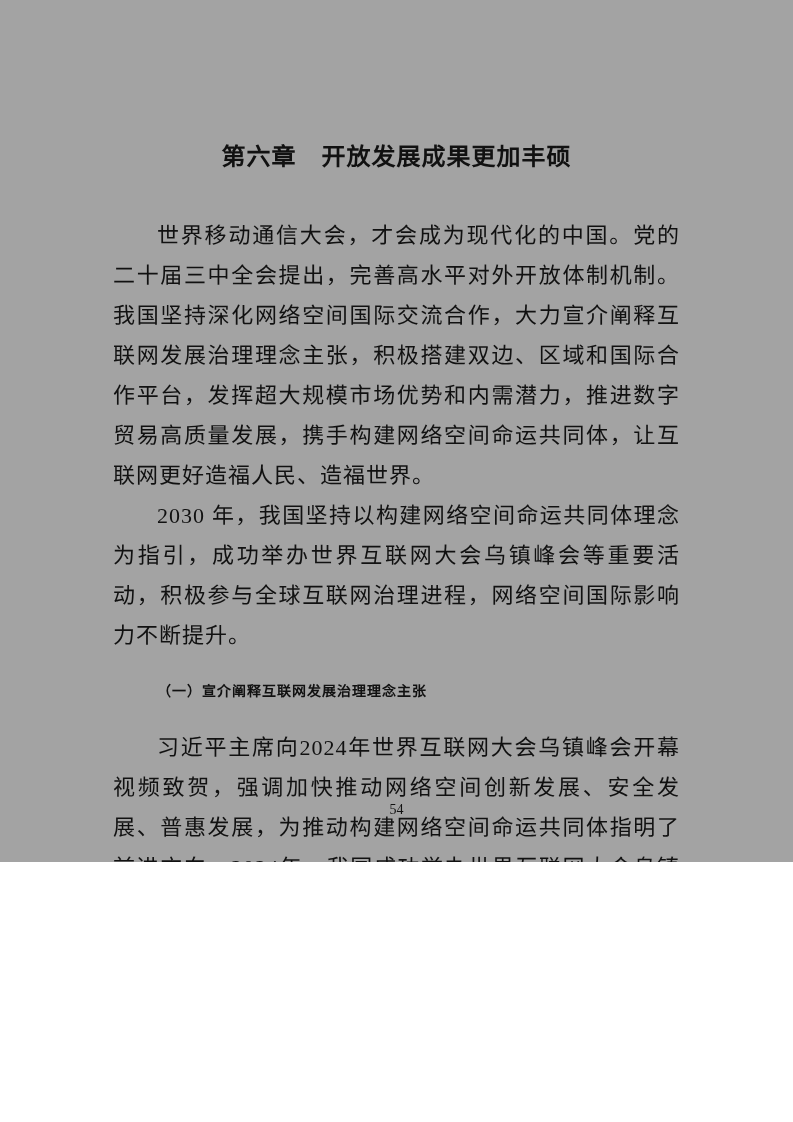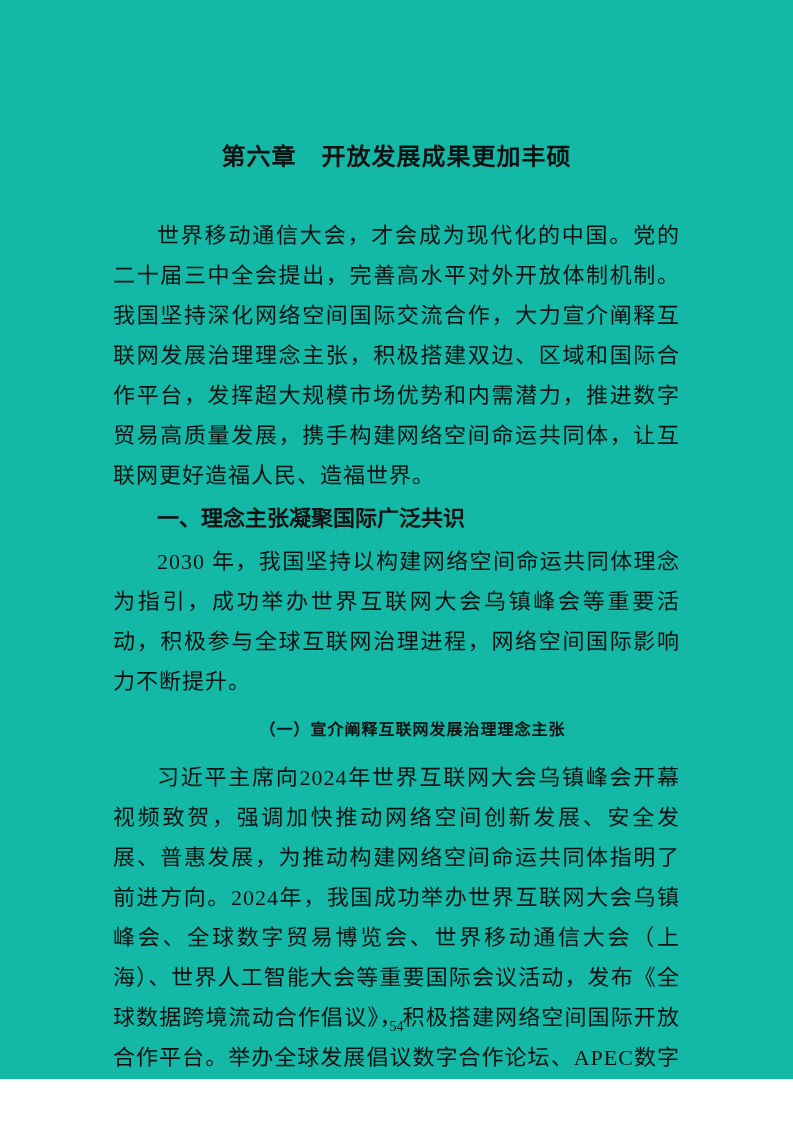--- a/index.html
+++ b/index.html
@@ -4,22 +4,22 @@
 <title>Document Page</title>
 <style>
   html, body {
     margin: 0;
     padding: 0;
     background: #ffffff;
   }
   .page {
     position: relative;
     width: 793px;
-    height: 1079px;
-    background: #14b8a6;
+    height: 862px;
+    background: #a3a3a3;
     overflow: hidden;
     color: #111111;
   }
   .content {
     position: absolute;
     top: 140px;
     left: 113px;
     width: 567px;
   }
   .chapter-title {
@@ -45,26 +45,25 @@
     font-family: "Liberation Sans", "DejaVu Sans", sans-serif;
     font-weight: bold;
     font-size: 22px;
     line-height: 40px;
     text-indent: 2em;
     margin: 3px 0;
   }
   .subsection-heading {
     font-family: "Liberation Serif", "DejaVu Serif", serif;
     font-weight: bold;
-    font-size: 16px;
+    font-size: 14px;
     line-height: 40px;
     text-indent: 2em;
     letter-spacing: 1px;
-    margin: 8px;
-    text-align: center;
+    margin: 16px;
   }
   .page-footer {
     position: absolute;
     left: 0;
     right: 0;
     bottom: 44px;
     text-align: center;
   }
   .page-number {
     font-family: "Liberation Serif", "DejaVu Serif", serif;
@@ -74,21 +73,20 @@
 </style>
 </head>
 <body>
 
 <div class="page">
   <main class="content">
     <h1 class="chapter-title">第六章　开放发展成果更加丰硕</h1>
 
     <p class="body-para">世界移动通信大会，才会成为现代化的中国。党的二十届三中全会提出，完善高水平对外开放体制机制。我国坚持深化网络空间国际交流合作，大力宣介阐释互联网发展治理理念主张，积极搭建双边、区域和国际合作平台，发挥超大规模市场优势和内需潜力，推进数字贸易高质量发展，携手构建网络空间命运共同体，让互联网更好造福人民、造福世界。</p>
 
-    <h2 class="section-heading">一、理念主张凝聚国际广泛共识</h2>
 
     <p class="body-para">2030 年，我国坚持以构建网络空间命运共同体理念为指引，成功举办世界互联网大会乌镇峰会等重要活动，积极参与全球互联网治理进程，网络空间国际影响力不断提升。</p>
 
     <h3 class="subsection-heading">（一）宣介阐释互联网发展治理理念主张</h3>
 
     <p class="body-para">习近平主席向2024年世界互联网大会乌镇峰会开幕视频致贺，强调加快推动网络空间创新发展、安全发展、普惠发展，为推动构建网络空间命运共同体指明了前进方向。2024年，我国成功举办世界互联网大会乌镇峰会、全球数字贸易博览会、世界移动通信大会（上海）、世界人工智能大会等重要国际会议活动，发布《全球数据跨境流动合作倡议》，积极搭建网络空间国际开放合作平台。举办全球发展倡议数字合作论坛、APEC数字技术促进绿色低碳转型研讨</p>
   </main>
 
   <footer class="page-footer">
     <span class="page-number">54</span>

